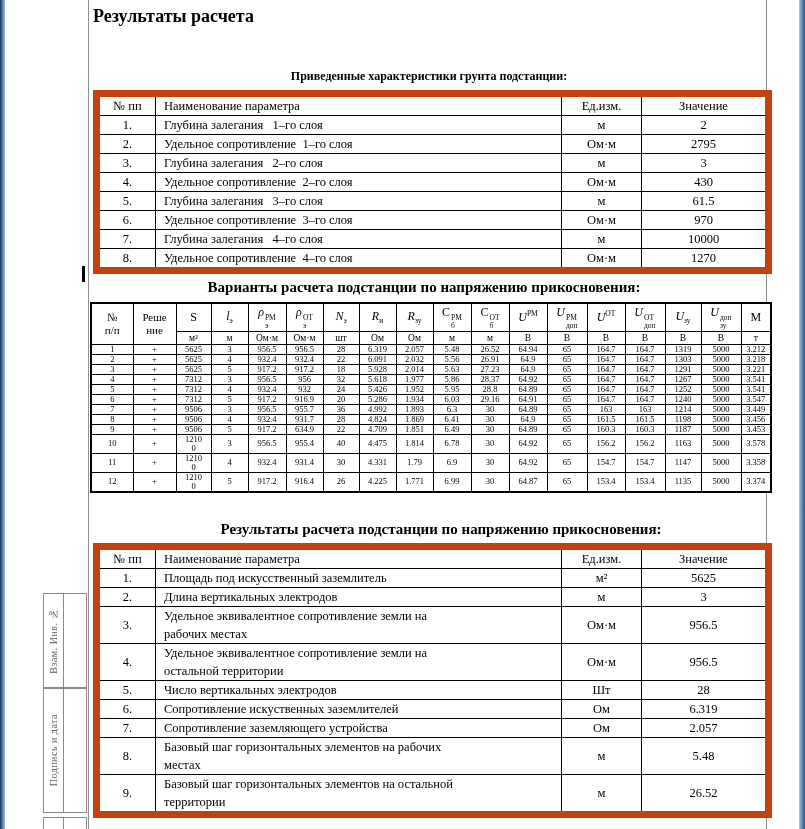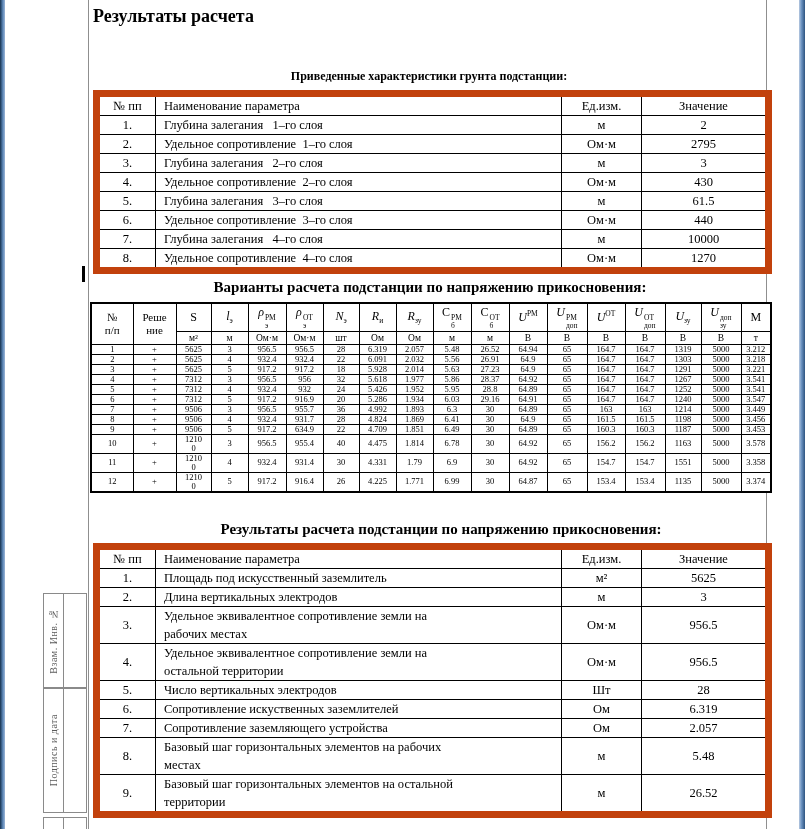--- a/index.html
+++ b/index.html
@@ -25,21 +25,21 @@
   #stamp1 { top:593px; height:95px; }
   #stamp2 { top:688px; height:125px; }
   #stamp3 { top:817px; height:12px; border-bottom:none; }
   
   .caret { position:absolute; left:82px; top:266px; width:3px; height:16px; background:#000; }
   
   .title { position:absolute; left:93px; top:6px; width:672px; text-align:left;
            font-size:18px; font-weight:bold; }
   .sec   { position:absolute; text-align:center; font-weight:bold; }
   .sec1  { left:93px; top:69px;  width:672px; font-size:12px; }
-  .sec2  { left:90px; top:279px; width:680px; font-size:15px; }
+  .sec2  { left:84px; top:279px; width:680px; font-size:15px; }
   .sec3  { left:105px; top:521px; width:672px; font-size:15px; }
   
   table { position:absolute; border-collapse:collapse; table-layout:fixed; background:#fff; }
   th,td { border:1px solid #000; vertical-align:middle; }
   
   .param { border:7px solid #c2410c; }
   #table1 { left:93px; top:90px;  width:672px; }
   #table3 { left:93px; top:543px; width:672px; }
   .param th, .param td { font-size:12.5px; font-weight:normal; height:19px; line-height:18px; }
   .param .c-num  { text-align:center; }
@@ -134,21 +134,21 @@
       <tr>
         <td class="c-num">5.</td>
         <td class="c-name">Глубина залегания   3–го слоя</td>
         <td class="c-unit">м</td>
         <td class="c-val">61.5</td>
       </tr>
       <tr>
         <td class="c-num">6.</td>
         <td class="c-name">Удельное сопротивление  3–го слоя</td>
         <td class="c-unit">Ом·м</td>
-        <td class="c-val">440</td>
+        <td class="c-val">970</td>
       </tr>
       <tr>
         <td class="c-num">7.</td>
         <td class="c-name">Глубина залегания   4–го слоя</td>
         <td class="c-unit">м</td>
         <td class="c-val">10000</td>
       </tr>
       <tr>
         <td class="c-num">8.</td>
         <td class="c-name">Удельное сопротивление  4–го слоя</td>
@@ -455,21 +455,21 @@
         <td class="mcell">931.4</td>
         <td class="mcell">30</td>
         <td class="mcell">4.331</td>
         <td class="mcell">1.79</td>
         <td class="mcell">6.9</td>
         <td class="mcell">30</td>
         <td class="mcell">64.92</td>
         <td class="mcell">65</td>
         <td class="mcell">154.7</td>
         <td class="mcell">154.7</td>
-        <td class="mcell">1551</td>
+        <td class="mcell">1147</td>
         <td class="mcell">5000</td>
         <td class="mcell">3.358</td>
       </tr>
       <tr>
         <td class="mcell">12</td>
         <td class="mcell">+</td>
         <td class="mcell">1210
 0</td>
         <td class="mcell">5</td>
         <td class="mcell">917.2</td>

